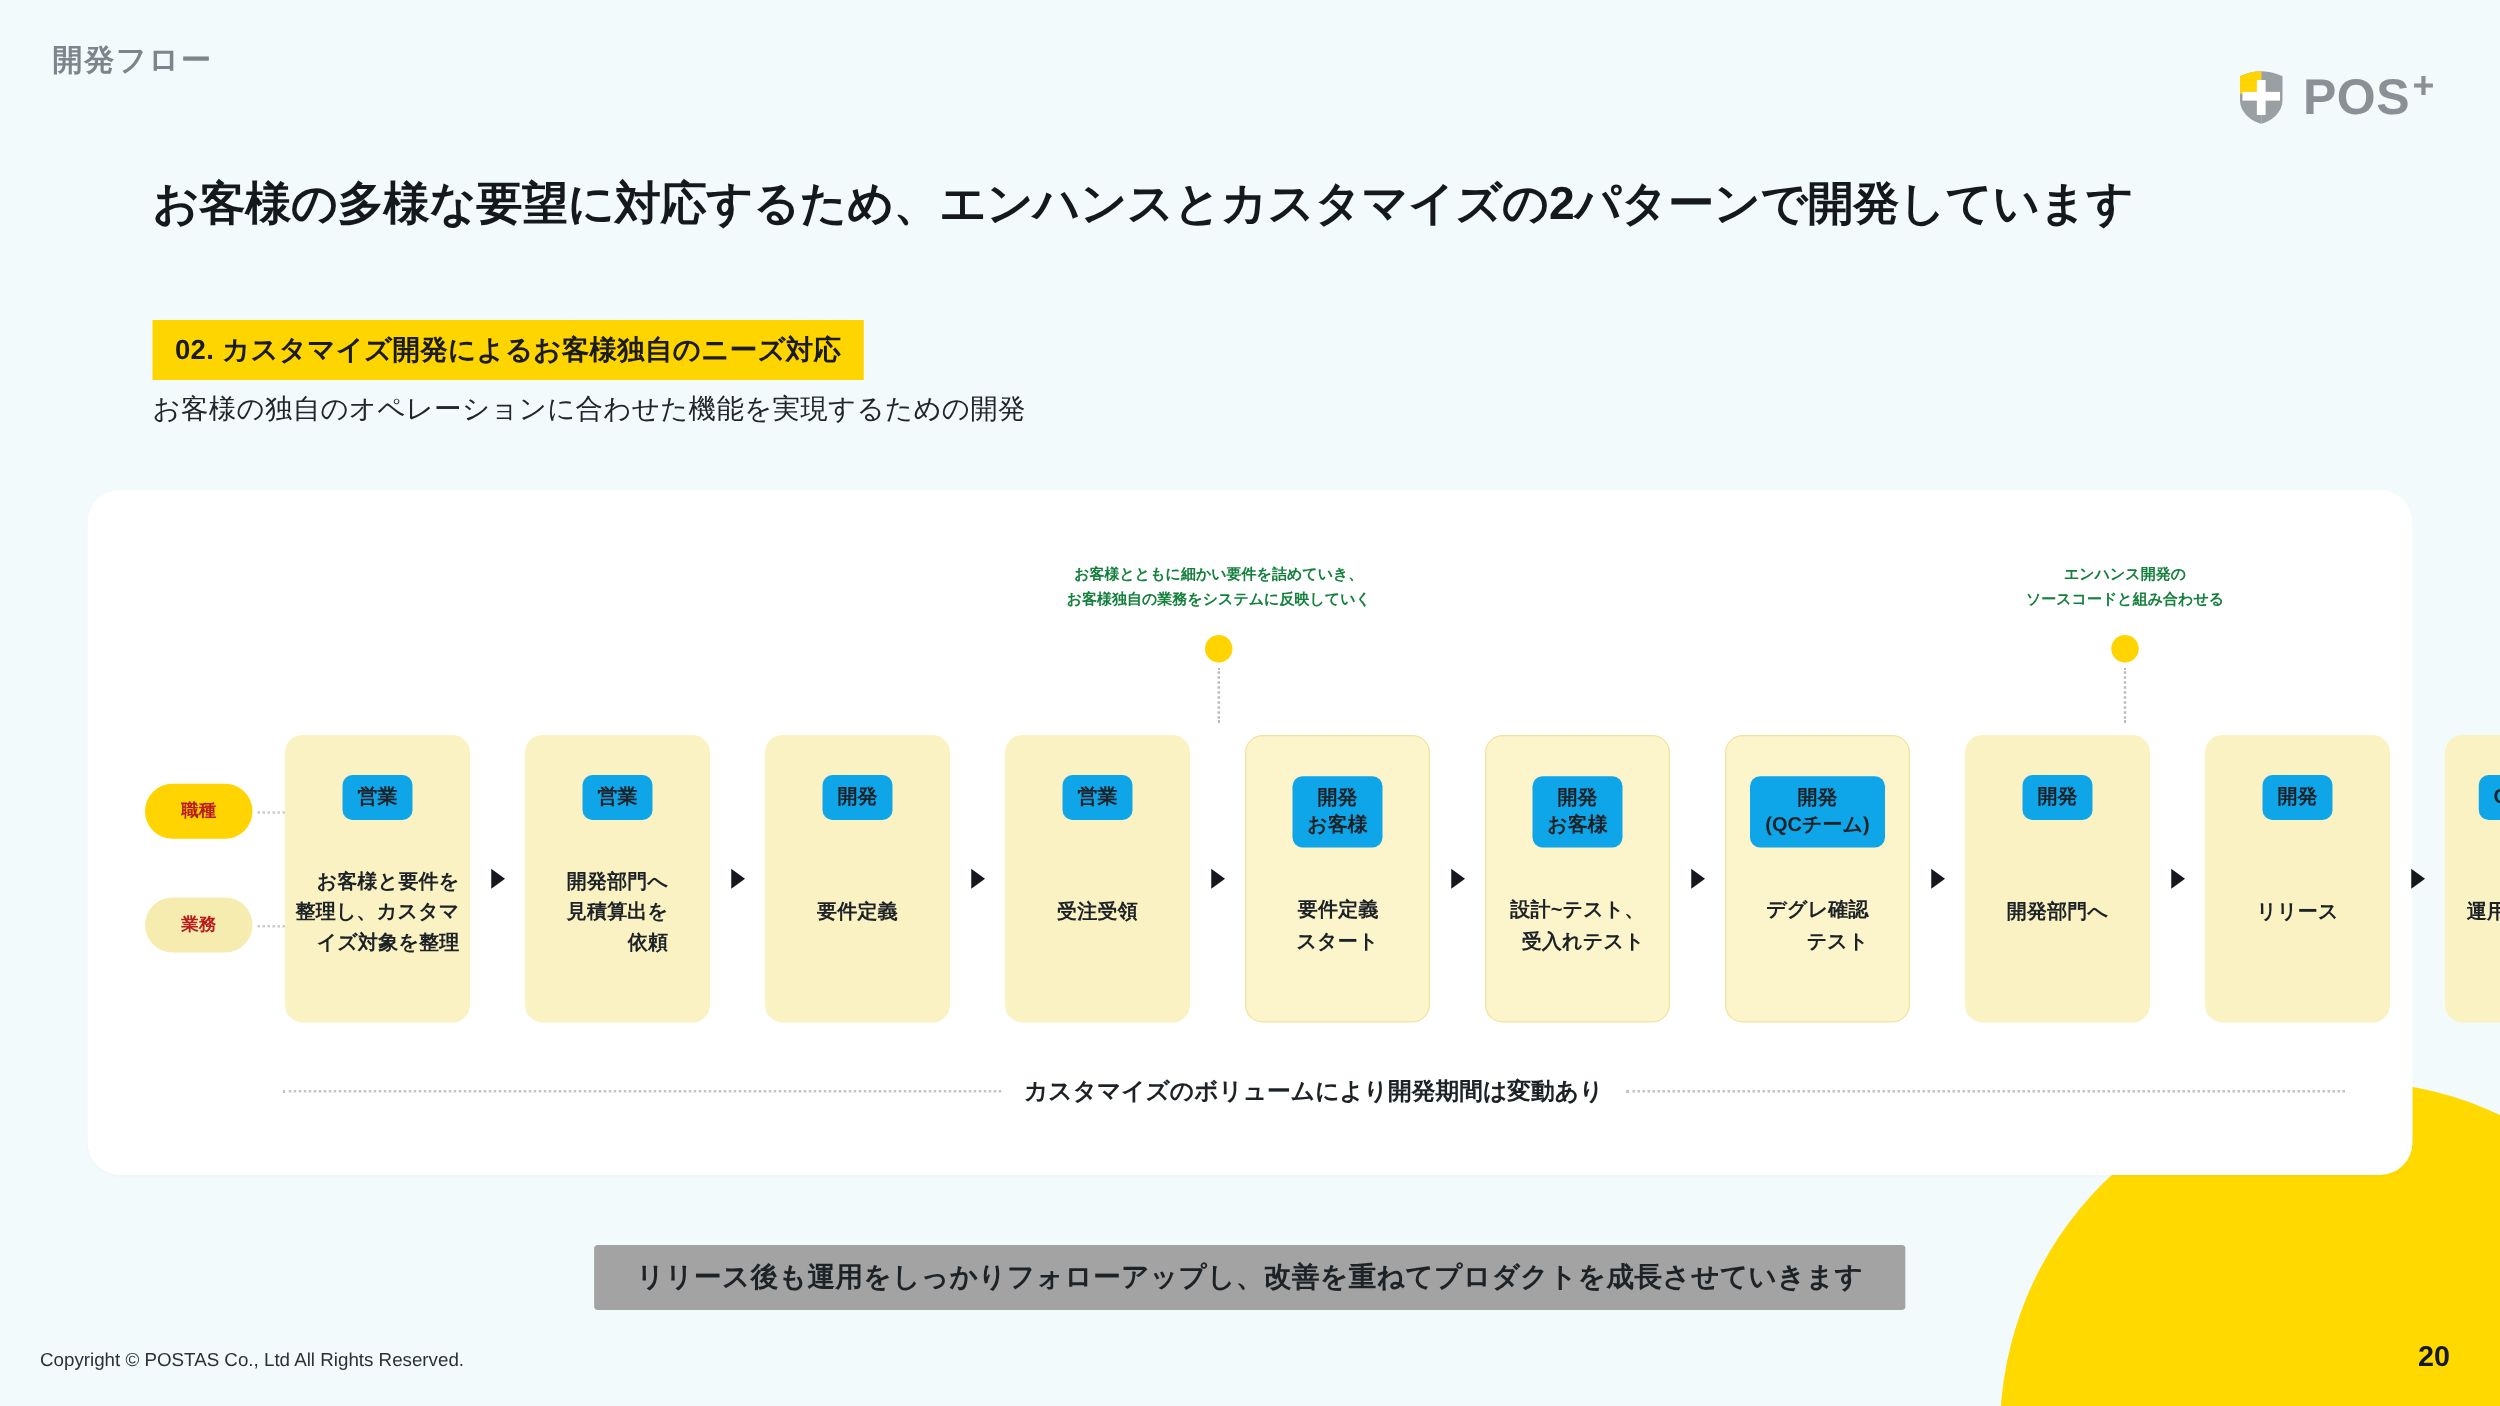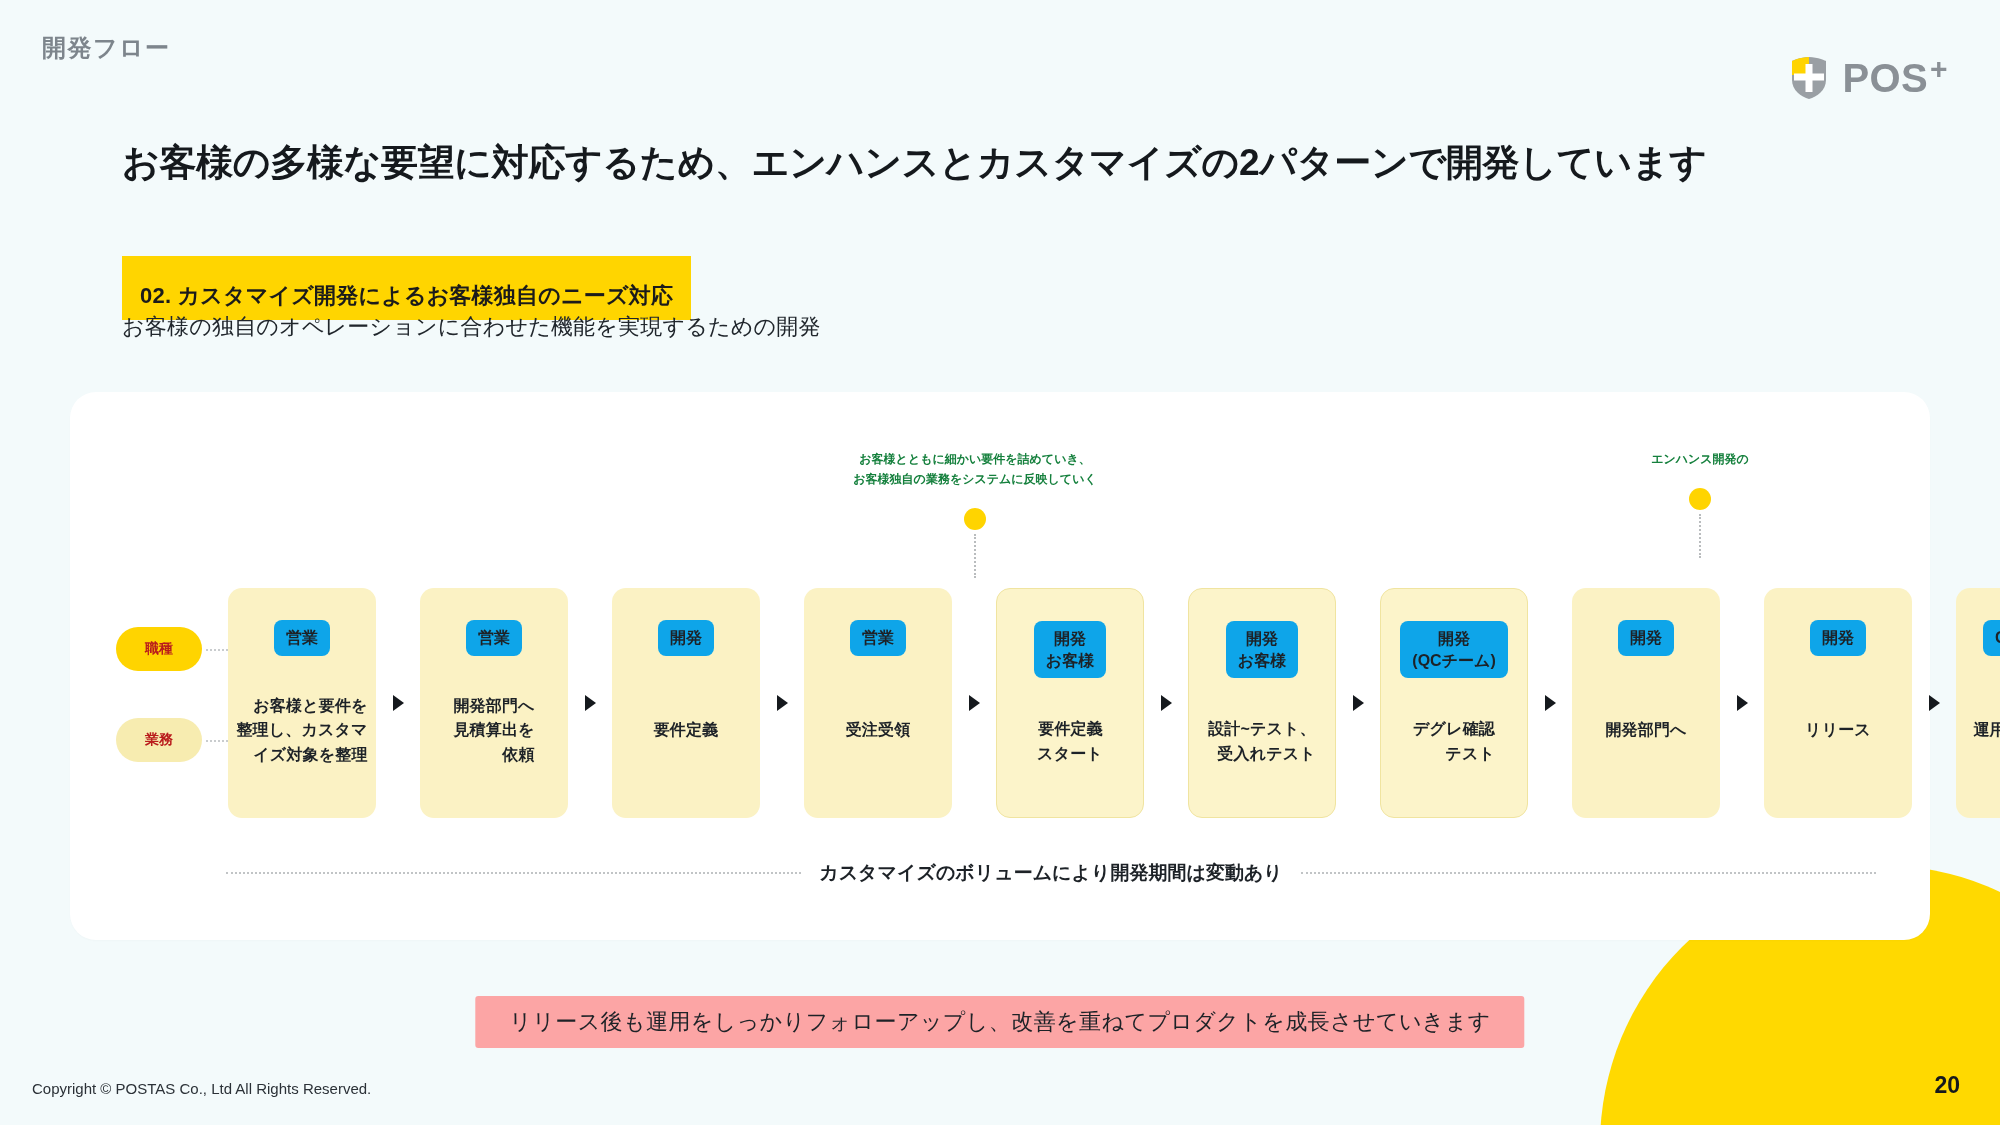--- a/index.html
+++ b/index.html
@@ -43,21 +43,21 @@
   
   .headline{
     position:absolute; left:122px; top:138px;
     font-size:37px; font-weight:700; letter-spacing:-.01em; color:#15191d;
     white-space:nowrap;
   }
   .section-tag{
     position:absolute; left:122px; top:256px;
     background:#ffd500; color:#1b1b1b;
     font-size:22px; font-weight:700; letter-spacing:.01em;
-    padding:25px 18px 9px 18px;
+    padding:9px 18px 9px 18px;
   }
   .sub-desc{
     position:absolute; left:122px; top:312px;
     font-size:22px; font-weight:400; color:#20262c; letter-spacing:.01em;
   }
 
   
   .panel{
     position:absolute; left:70px; top:392px;
     width:1860px; height:548px;
@@ -146,22 +146,22 @@
     display:flex; align-items:center; z-index:3;
   }
   .note-line .dash{ flex:1; height:0; border-top:2px dotted #c1c4c6; }
   .note-line .note-text{
     padding:0 18px; font-size:19px; font-weight:700; color:#1d2227; white-space:nowrap;
   }
 
   
   .banner{
     position:absolute; left:50%; transform:translateX(-50%); top:996px;
-    background:#fca5a5; color:#1d2227;
-    font-size:22px; font-weight:400; letter-spacing:.02em;
+    background:#a3a3a3; color:#1d2227;
+    font-size:22px; font-weight:700; letter-spacing:.02em;
     padding:11px 34px; border-radius:3px; z-index:3; white-space:nowrap;
   }
 
   .copyright{
     position:absolute; left:32px; bottom:28px;
     font-size:15px; color:#2b3137; z-index:3;
   }
   .page-no{
     position:absolute; right:40px; bottom:26px;
     font-size:23px; font-weight:700; color:#15191d; z-index:3;
@@ -198,20 +198,21 @@
 
 <div class="callout" id="callout-1">
   <div class="ctext">お客様とともに細かい要件を詰めていき、</div>
   <div class="ctext">お客様独自の業務をシステムに反映していく</div>
   <div class="pin"></div>
   <div class="stem"></div>
 </div>
 
 <div class="callout" id="callout-2">
   <div class="ctext">エンハンス開発の</div>
+  <div class="ctext">ソースコードと組み合わせる</div>
   <div class="pin"></div>
   <div class="stem"></div>
 </div>
 
 <div class="row-label" id="label-shokushu">職種</div>
 <div class="label-dots" id="dots-shokushu"></div>
 <div class="row-label" id="label-gyomu">業務</div>
 <div class="label-dots" id="dots-gyomu"></div>
 
 <div class="flow" id="flow-row">

